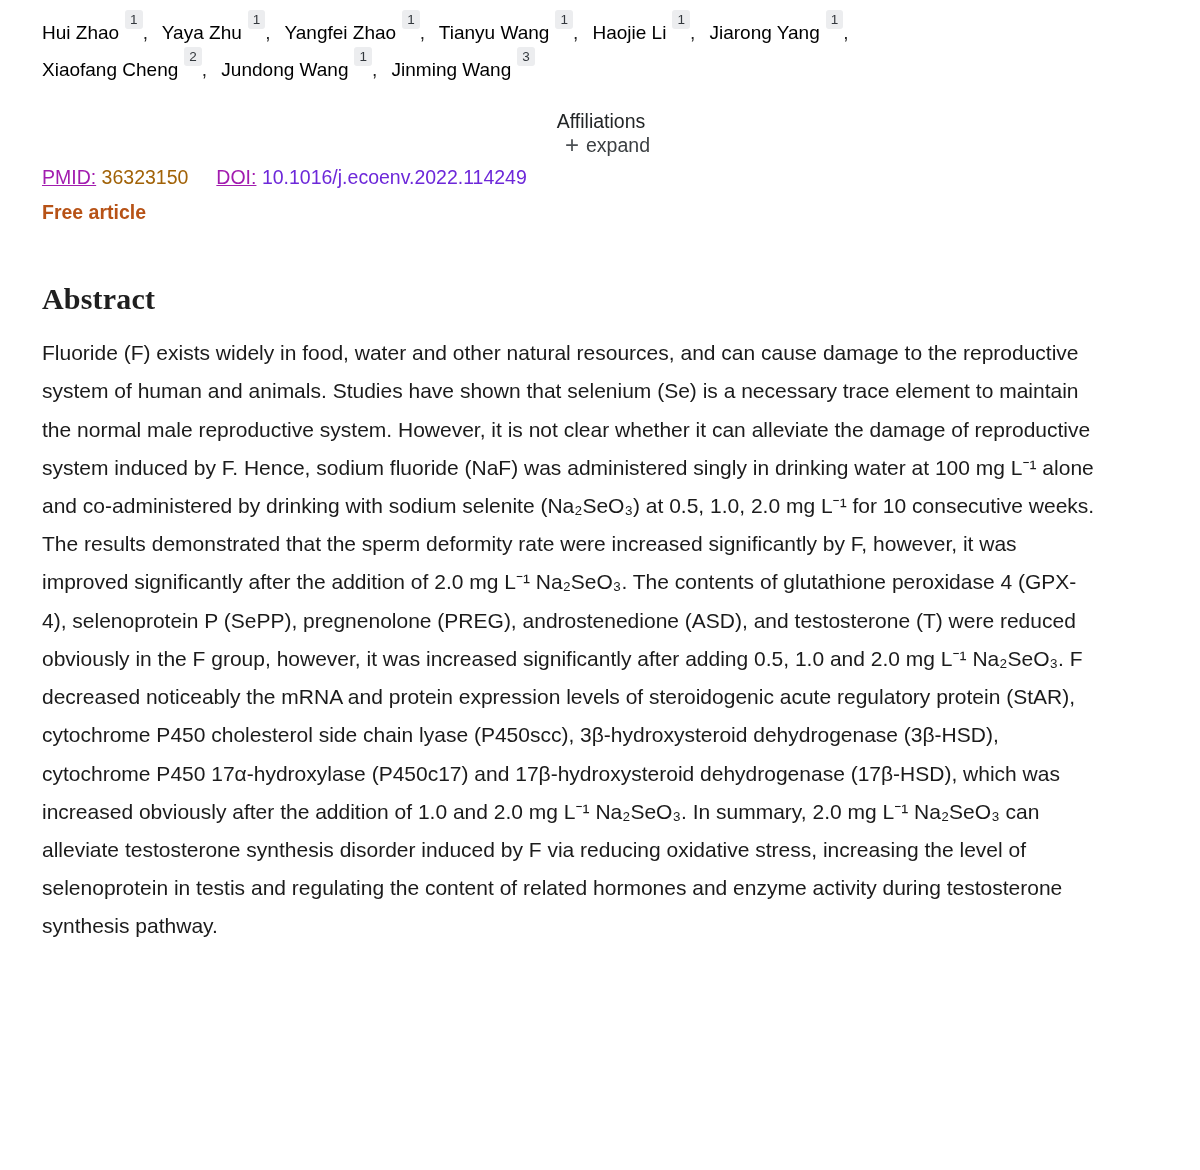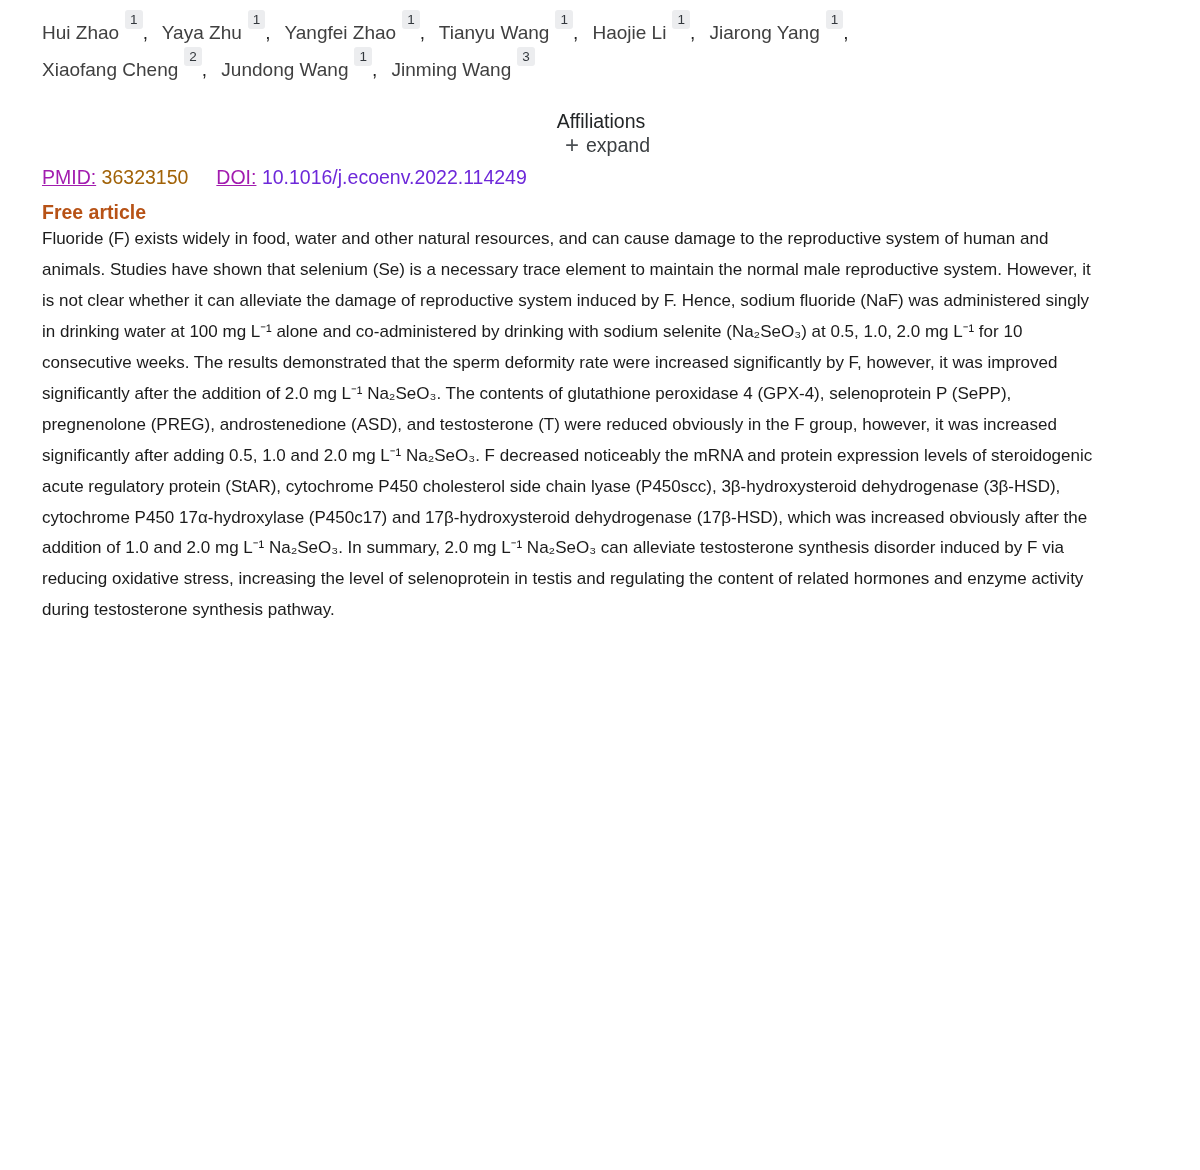--- a/index.html
+++ b/index.html
@@ -32,21 +32,21 @@
     max-width: 960px;
     font-size: 19px;
     line-height: 1.95;
     margin-bottom: 22px;
   }
   .author-item {
     white-space: nowrap;
     margin-right: 9px;
   }
   .author-link {
-    color: #404040;
+    color: #000000;
     text-decoration: none;
     cursor: pointer;
   }
   .aff-badge {
     display: inline-block;
     background: #ecedef;
     color: #33383d;
     font-size: 13.5px;
     line-height: 1;
     padding: 3px 5px;
@@ -116,21 +116,21 @@
     font-family: "Liberation Serif", "DejaVu Serif", serif;
     font-weight: 700;
     font-size: 30px;
     color: #1f1f1f;
     margin-top: 58px;
     margin-bottom: 18px;
     letter-spacing: 0.2px;
   }
   .abstract-text {
     max-width: 1058px;
-    font-size: 17px;
+    font-size: 21px;
     line-height: 1.82;
     color: #1b1b1b;
   }
 </style>
 </head>
 <body>
 
 <div class="page">
 
 
@@ -153,16 +153,17 @@
       <span>expand</span>
     </button>
   </div>
 
   <div class="ids-row">
     <span class="id-group"><span class="id-label">PMID:</span> <span class="id-value">36323150</span></span><span class="id-group"><span class="id-label">DOI:</span> <a class="doi-link">10.1016/j.ecoenv.2022.114249</a></span>
   </div>
 
   <div class="free-article">Free article</div>
 
+  <h2 class="abstract-heading">Abstract</h2>
 
   <p class="abstract-text">Fluoride (F) exists widely in food, water and other natural resources, and can cause damage to the reproductive system of human and animals. Studies have shown that selenium (Se) is a necessary trace element to maintain the normal male reproductive system. However, it is not clear whether it can alleviate the damage of reproductive system induced by F. Hence, sodium fluoride (NaF) was administered singly in drinking water at 100 mg L⁻¹ alone and co-administered by drinking with sodium selenite (Na₂SeO₃) at 0.5, 1.0, 2.0 mg L⁻¹ for 10 consecutive weeks. The results demonstrated that the sperm deformity rate were increased significantly by F, however, it was improved significantly after the addition of 2.0 mg L⁻¹ Na₂SeO₃. The contents of glutathione peroxidase 4 (GPX-4), selenoprotein P (SePP), pregnenolone (PREG), androstenedione (ASD), and testosterone (T) were reduced obviously in the F group, however, it was increased significantly after adding 0.5, 1.0 and 2.0 mg L⁻¹ Na₂SeO₃. F decreased noticeably the mRNA and protein expression levels of steroidogenic acute regulatory protein (StAR), cytochrome P450 cholesterol side chain lyase (P450scc), 3β-hydroxysteroid dehydrogenase (3β-HSD), cytochrome P450 17α-hydroxylase (P450c17) and 17β-hydroxysteroid dehydrogenase (17β-HSD), which was increased obviously after the addition of 1.0 and 2.0 mg L⁻¹ Na₂SeO₃. In summary, 2.0 mg L⁻¹ Na₂SeO₃ can alleviate testosterone synthesis disorder induced by F via reducing oxidative stress, increasing the level of selenoprotein in testis and regulating the content of related hormones and enzyme activity during testosterone synthesis pathway.</p>
 
 </div>
 
 </body></html>

